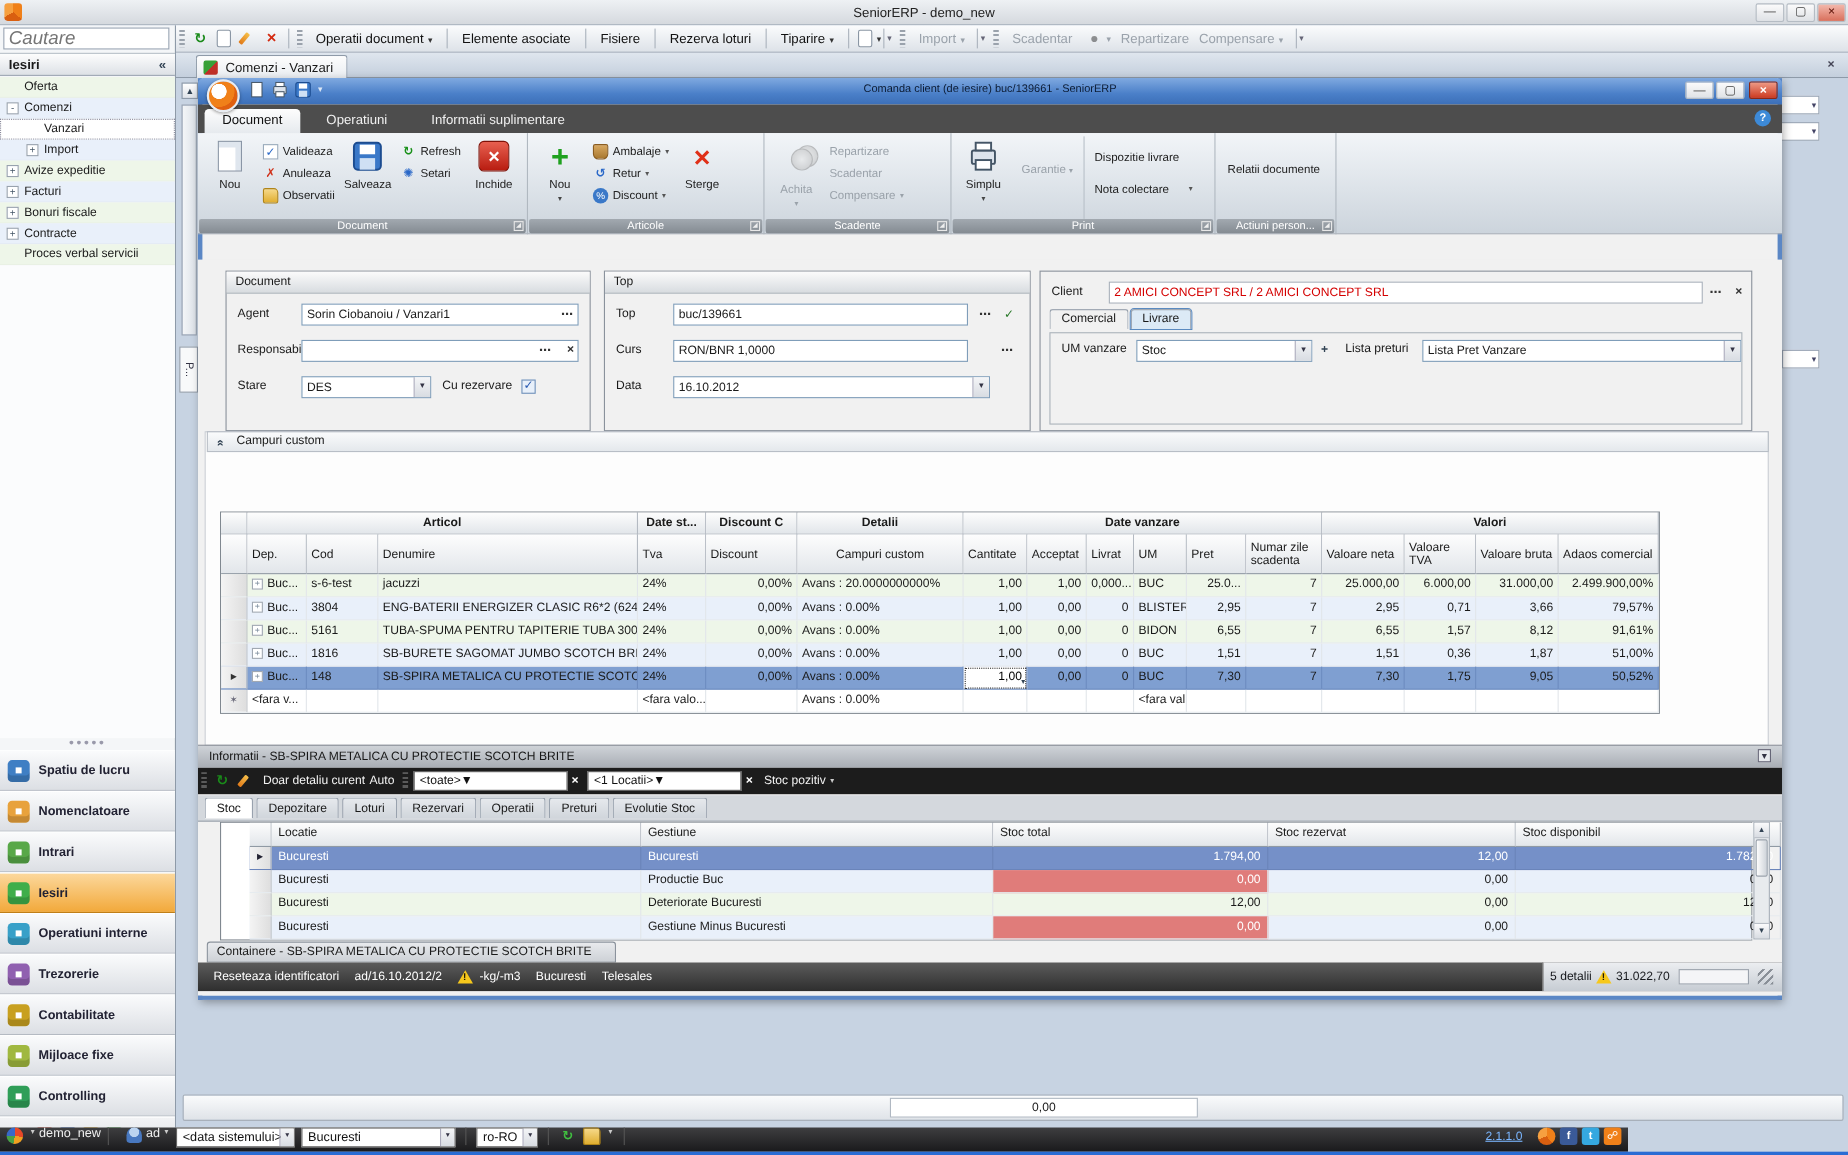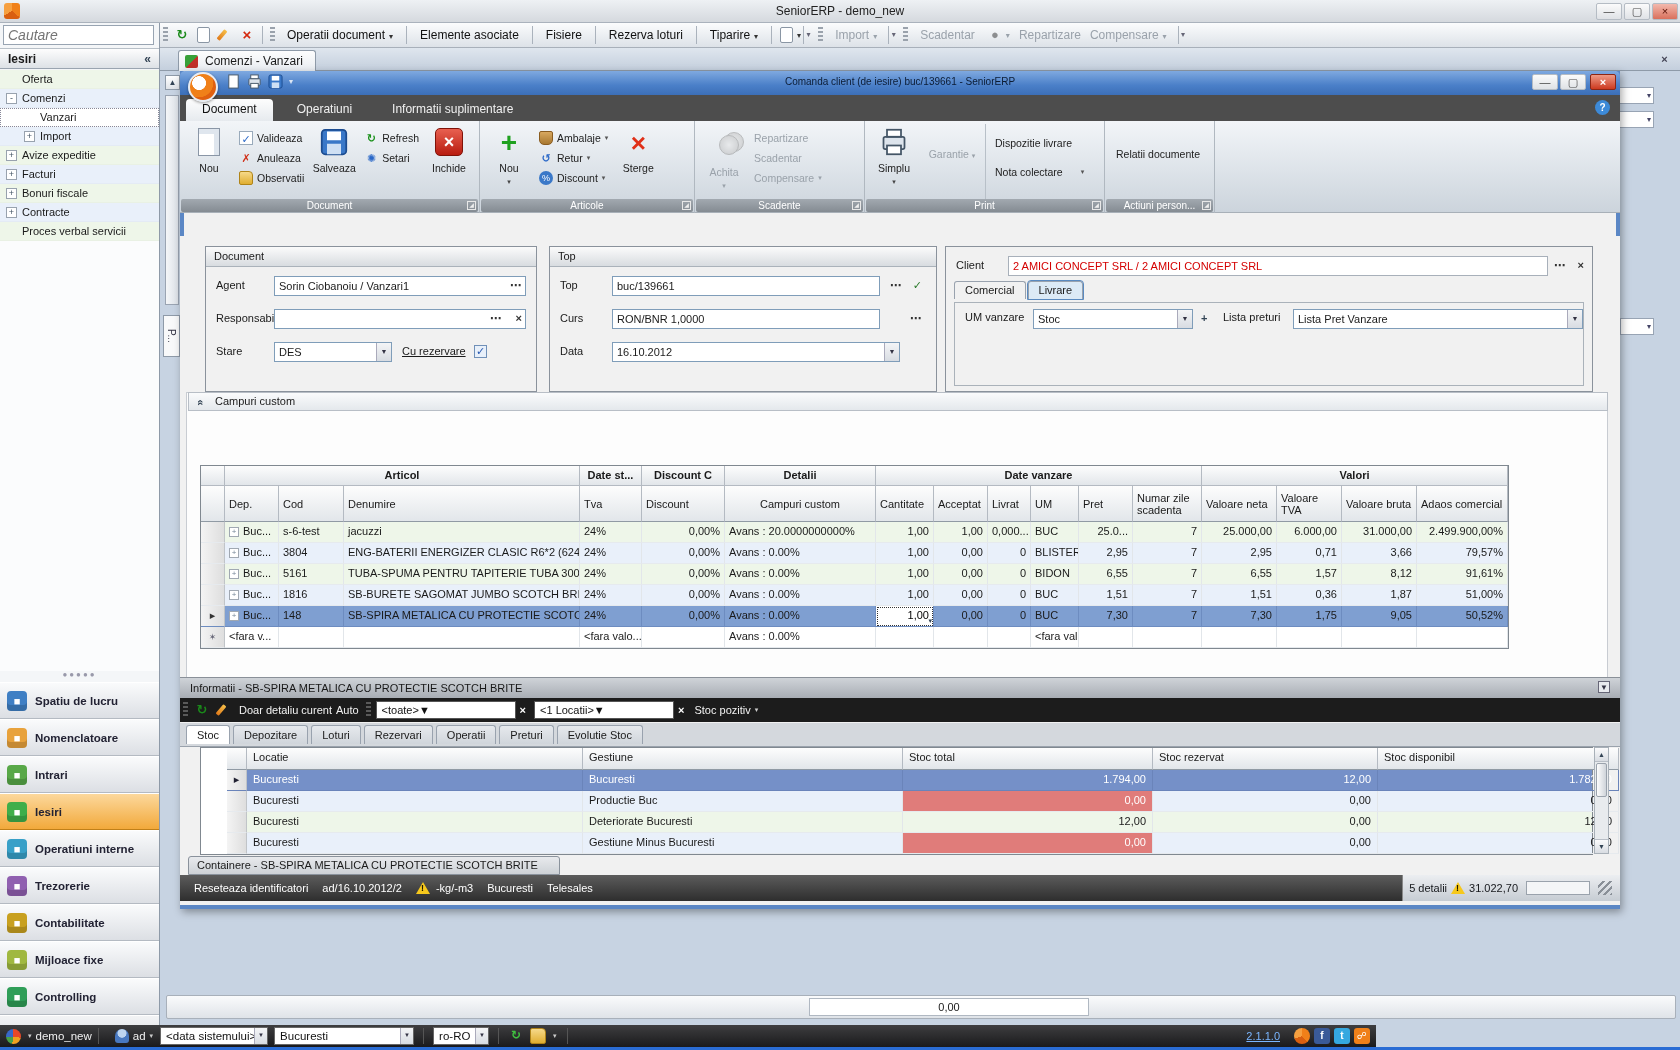--- a/index.html
+++ b/index.html
@@ -38,21 +38,21 @@
     background:linear-gradient(#fdfdfd,#e9edf2); border:1px solid #8e9aa8; border-bottom:none;
     border-radius:3px 3px 0 0; line-height:20px; font-size:12px; }
   #tabstrip .tab .ticon { position:absolute; left:6px; top:4px; width:13px; height:13px;
     background:linear-gradient(135deg,#38a038 50%,#c03028 50%); border-radius:2px; }
   #tabstrip .tclose { position:absolute; right:8px; top:4px; width:15px; height:15px; text-align:center;
     line-height:13px; color:#445; font-weight:bold; border:1px solid transparent; }
 
   
   #sidebar { position:absolute; left:0; top:23px; width:160px; height:1002px; background:#f4f6f8; border-right:1px solid #8e9aa8; }
   #sb-search { position:absolute; left:3px; top:2px; width:151px; height:20px; border:1px solid #98a4b2;
-    font-style:italic; color:#8a929c; padding:0 4px; font-size:14px; background:#fff; }
+    font-style:italic; color:#8a929c; padding:0 4px; font-size:17px; background:#fff; }
   #sb-head { position:absolute; left:0; top:25px; width:159px; height:21px;
     background:linear-gradient(#fdfdfd,#dde1e6); border-top:1px solid #b8c0c8; border-bottom:1px solid #9aa4b0;
     font-weight:bold; font-size:12px; line-height:20px; padding-left:8px; }
   #sb-head .col { float:right; margin-right:8px; font-weight:bold; color:#345; }
   #sb-tree { position:absolute; left:0; top:47px; width:159px; }
   .trow { height:19px; line-height:18px; position:relative; padding-left:22px; white-space:nowrap; border-bottom:1px solid rgba(0,0,0,0.02); }
   .trow.g { background:#eef6e9; } .trow.b { background:#e9f0fa; }
   .trow.sel { background:#ffffff; outline:1px dotted #889; outline-offset:-1px; }
   .trow.lvl1 { padding-left:40px; }
   .tree-box { position:absolute; left:6px; top:4px; width:11px; height:11px; border:1px solid #98a2ae;
@@ -237,22 +237,22 @@
     display:flex; align-items:center; padding:0 6px; border-left:1px solid #888; }
   #dw-status .prog { width:64px; height:14px; background:#f4f5f7; border:1px solid #9aa2ac; margin:0 8px; }
   #dw-status .gripc { width:14px; height:14px; margin-right:2px;
     background:repeating-linear-gradient(135deg,transparent 0 3px,#8a9098 3px 5px); }
 
   
   #bottom-strip { position:absolute; left:166px; top:995px; width:1510px; height:24px;
     background:linear-gradient(#fafbfc,#dfe3e8); border:1px solid #a8b0ba; border-radius:2px; }
   #bottom-strip .tbx { position:absolute; left:642px; top:2px; width:280px; height:18px; background:#fff;
     border:1px solid #b0b8c2; text-align:center; line-height:16px; }
-  #taskbar { position:absolute; left:0; top:1025px; width:1376px; height:22px;
-    background:linear-gradient(#3e3e40,#1a1a1c); color:#f0f0f0; display:flex; align-items:center; font-size:11.5px; }
+  #taskbar { position:absolute; left:0; top:1025px; width:1480px; height:22px;
+    background:linear-gradient(#3e3e40,#1a1a1c); color:#f0f0f0; display:flex; align-items:flex-start; font-size:11.5px; }
   #taskbar .pal { width:15px; height:15px; border-radius:50%; margin:0 3px 0 6px;
     background:conic-gradient(#e84828 0 100deg,#f0a020 100deg 190deg,#48a048 190deg 270deg,#3868c8 270deg 360deg); }
   #taskbar .arr { font-size:7px; color:#ccc; margin:0 4px; }
   #taskbar .usr { width:14px; height:14px; border-radius:50% 50% 3px 3px; background:radial-gradient(circle at 50% 30%,#bcd4f0 0 35%,#4878c0 40%); margin:0 4px 0 10px;}
   #taskbar .tsep { width:1px; height:16px; background:#555; margin:0 6px; }
   .tcombo { position:relative; height:18px; background:#fff; color:#111; line-height:16px; padding:0 16px 0 5px;
     border:1px solid #666; margin:0 3px; white-space:nowrap; }
   .tcombo .cb-arr { position:absolute; right:0; top:0; width:13px; height:16px; background:linear-gradient(#f4f5f7,#d8dce2);
     border-left:1px solid #aab; text-align:center; font-size:6px; line-height:15px; color:#334; }
   #taskbar .tic { width:16px; height:16px; margin:0 3px; text-align:center; line-height:15px; font-size:12px; border-radius:2px;}
@@ -596,21 +596,21 @@
       </div>
       <div class="frow" style="top:61px;">
         <span class="flabel">Responsabil</span>
         <div class="tbox" style="left:68px; top:1px; width:252px;"></div>
         <span class="dots" style="right:34px;">⋯</span>
         <span class="dots" style="right:14px; letter-spacing:0;">×</span>
       </div>
       <div class="frow" style="top:94px;">
         <span class="flabel">Stare</span>
         <div class="combo" style="left:68px; top:1px; width:118px;"><span>DES</span><span class="cb-arr">▼</span></div>
-        <span class="flabel" style="left:196px;text-decoration:underline;">Cu rezervare</span>
+        <span class="flabel" style="left:196px;">Cu rezervare</span>
         <span class="chk" style="left:268px; top:4px;">✓</span>
       </div>
     </div>
 
     <div class="gbox" style="left:369px; width:388px;">
       <div class="gbox-h">Top</div>
       <div class="frow" style="top:28px;">
         <span class="flabel">Top</span>
         <div class="tbox" style="left:62px; top:1px; width:268px;"><span>buc/139661</span></div>
         <span class="dots" style="right:34px;">⋯</span>

